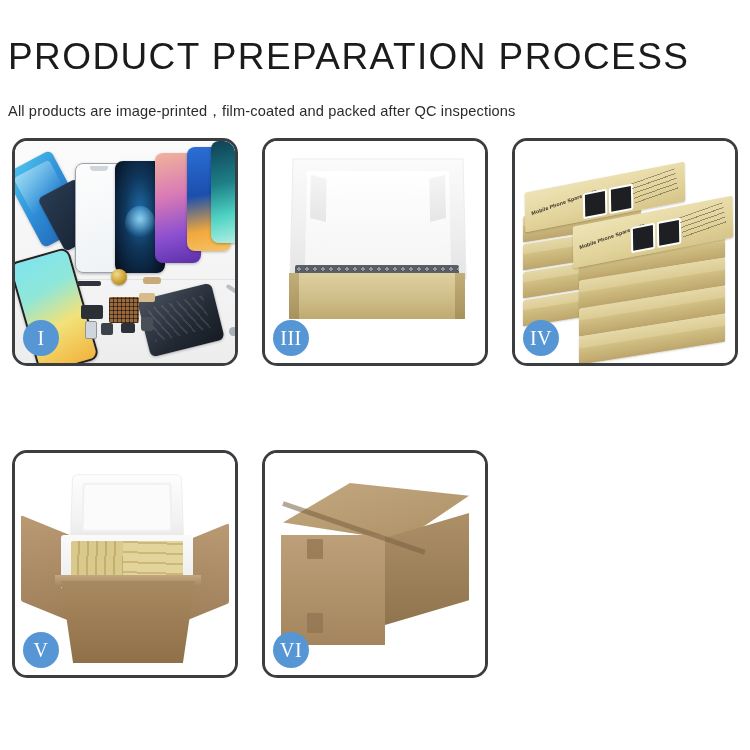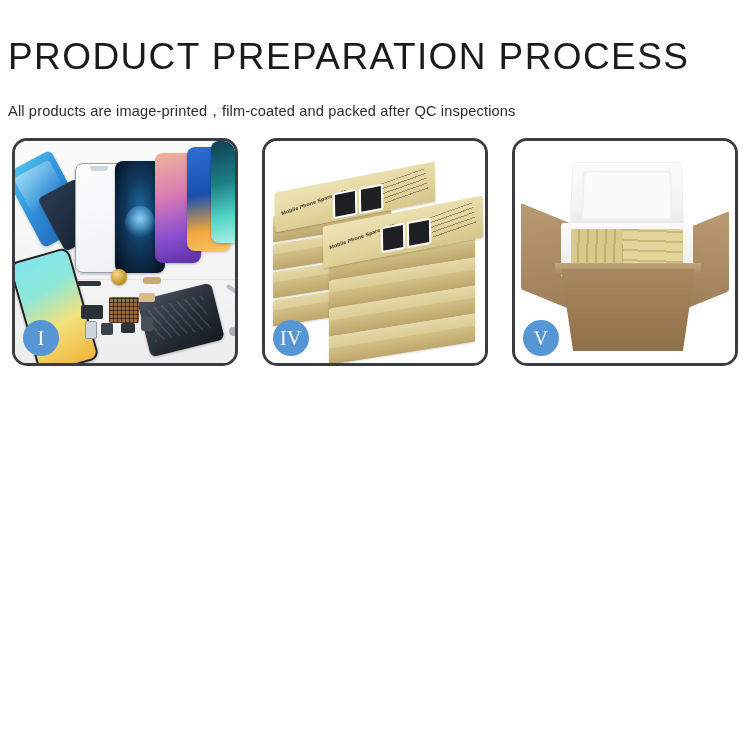--- a/index.html
+++ b/index.html
@@ -350,20 +350,31 @@
         <div class="chip c6"></div>
         <div class="chip c7"></div>
         <div class="chip c8"></div>
         <div class="chip c9"></div>
         <div class="chip c10"></div>
       </div>
       <div class="badge">I</div>
     </div>
 
 
+    <div class="panel">
+      <div class="scene p3">
+        <div class="foam-lid">
+          <div class="foam-flapL"></div>
+          <div class="foam-flapR"></div>
+        </div>
+        <div class="box3-fill"></div>
+        <div class="box3-body"></div>
+      </div>
+      <div class="badge">III</div>
+    </div>
 
     <div class="panel">
       <div class="scene p4">
         <div class="stackwrap">
           <div class="sbox b1">
               <div class="side"></div>
             </div>
           <div class="sbox b2">
               <div class="side"></div>
             </div>
@@ -414,15 +425,26 @@
         <div class="eps-inner">
           <div class="slats"></div>
             <div class="slats2"></div>
         </div>
         <div class="carton-lip"></div>
         <div class="carton"></div>
       </div>
       <div class="badge">V</div>
     </div>
 
+    <div class="panel">
+      <div class="scene p6">
+        <div class="c-top"></div>
+        <div class="c-side"></div>
+        <div class="c-front"></div>
+        <div class="c-seam"></div>
+        <div class="tape t-a"></div>
+        <div class="tape t-b"></div>
+      </div>
+      <div class="badge">VI</div>
+    </div>
 
   </div>
 </div>
 
 </body></html>

